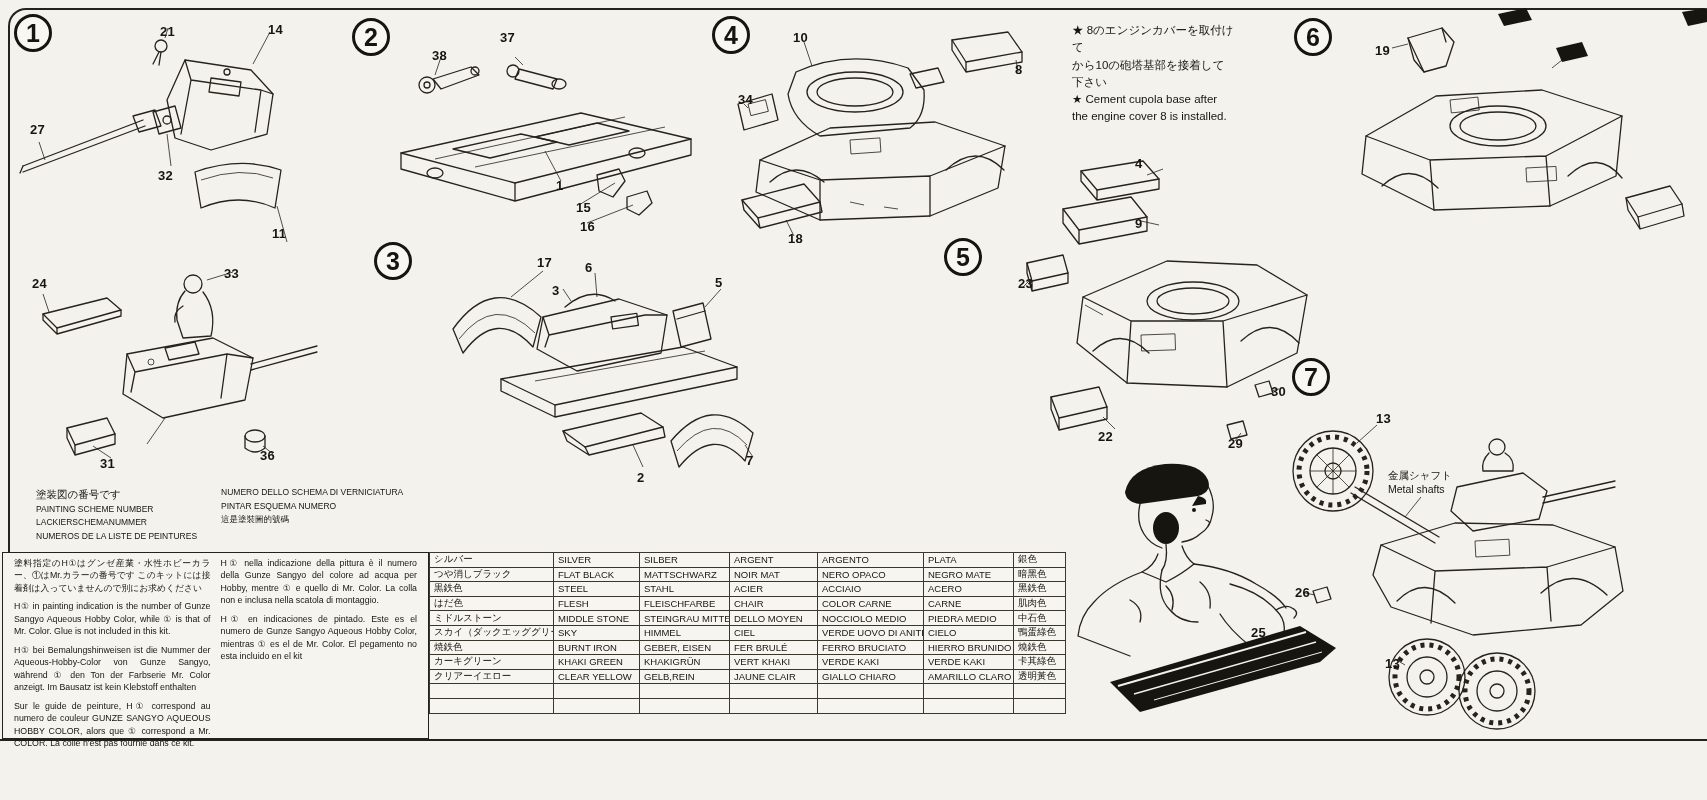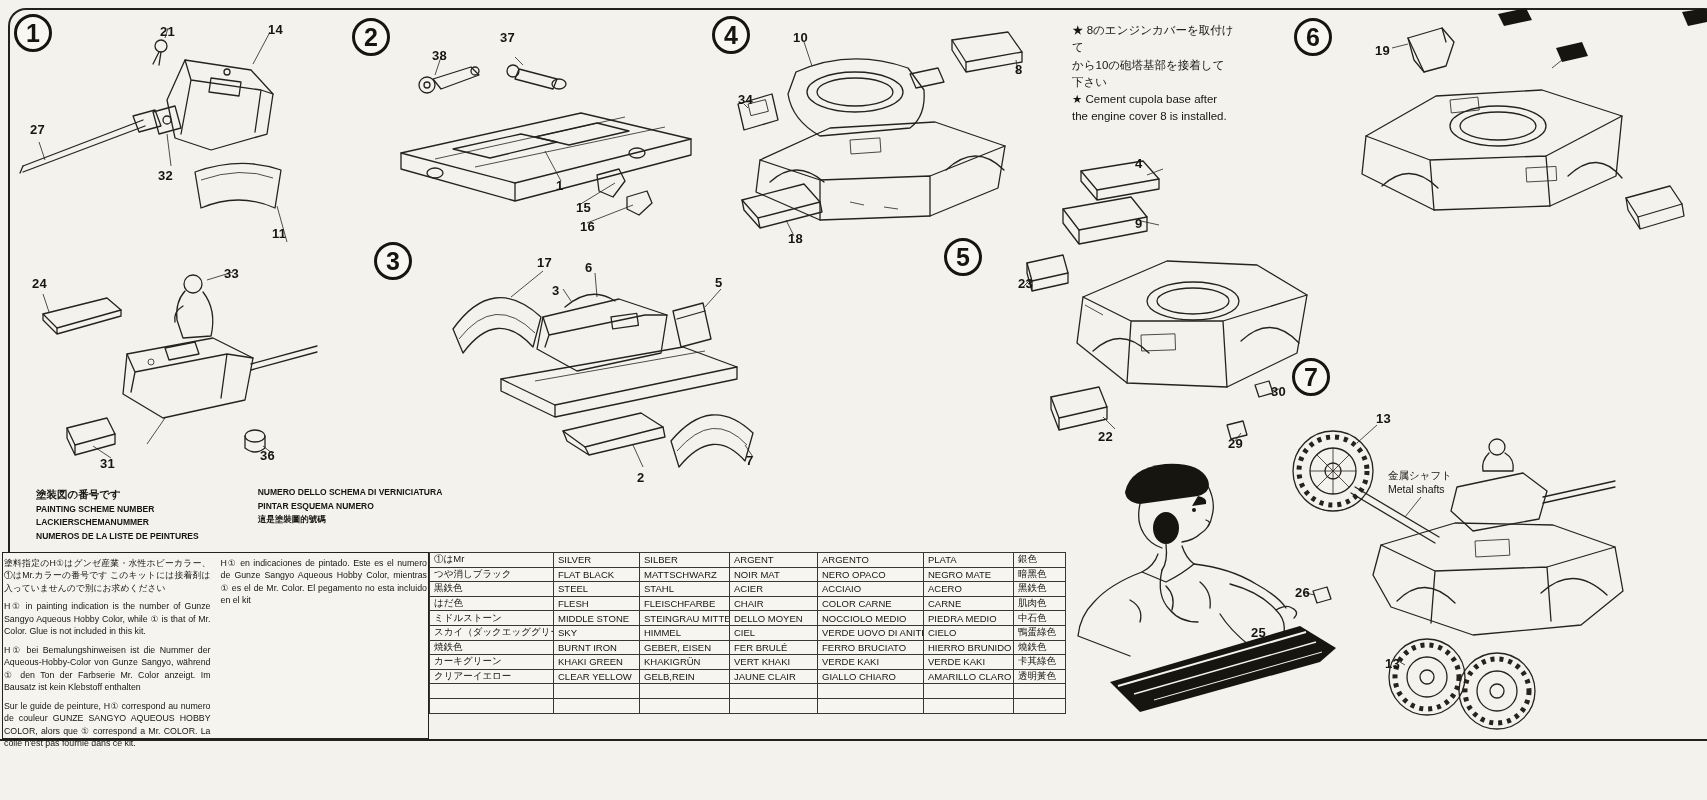--- a/index.html
+++ b/index.html
@@ -8,23 +8,23 @@
   .frame{position:absolute;left:8px;top:8px;width:1697px;height:731px;border-top:2px solid #24221c;border-left:2px solid #24221c;border-top-left-radius:18px;pointer-events:none}
   .bottom-rule{position:absolute;left:0;top:739px;width:1707px;border-top:2px solid #24221c}
   .step-circle{position:absolute;width:38px;height:38px;border:3px solid #17150f;border-radius:50%;background:#f8f7f2;display:flex;align-items:center;justify-content:center;font-size:25px;font-weight:700}
   .callout{position:absolute;font-size:13px;font-weight:700;letter-spacing:.3px}
   .art{position:absolute}
   .ln{stroke:#26231c;stroke-width:1.3;fill:none;stroke-linecap:round;stroke-linejoin:round}
   .lnthin{stroke:#26231c;stroke-width:.8;fill:none}
   .cupola{position:absolute;left:1072px;top:22px;width:170px;font-size:11.5px;line-height:1.5}
   .cupola .en{font-family:Liberation Sans, sans-serif}
   .shaft-label{position:absolute;left:1388px;top:468px;font-size:10.5px;line-height:1.35}
-  .scheme{position:absolute;left:36px;top:486px;display:flex;gap:59px;font-size:8.5px;line-height:1.6;font-weight:700}
+  .scheme{position:absolute;left:36px;top:486px;display:flex;gap:24px;font-size:8.5px;line-height:1.6;font-weight:400}
   .scheme .big{font-size:10.5px}
-  .notes{position:absolute;left:2px;top:552px;width:427px;height:187px;border:1.5px solid #24221c;background:#f5f4ee;padding:4px 1px;display:flex;gap:10px;font-size:8.8px;line-height:1.42;text-align:justify}
+  .notes{position:absolute;left:2px;top:552px;width:427px;height:187px;border:1.5px solid #24221c;background:#f5f4ee;padding:4px 11px;display:flex;gap:10px;font-size:8.8px;line-height:1.42;text-align:justify}
   .notes .col{flex:1}
   .notes p{margin-bottom:6px}
   .ctable{position:absolute;left:429px;top:552px;width:636px;border-collapse:collapse;table-layout:fixed;background:#f6f5ef}
   .ctable td{border:1px solid #3a372f;font-size:9.5px;padding:0 4px;white-space:nowrap;overflow:hidden;height:14.6px}
 </style>
 </head>
 <body>
 
 <div class="sheet">
 
@@ -419,37 +419,38 @@
   </div>
 
   <div class="notes">
     <div class="col">
       <p>塗料指定のH①はグンゼ産業・水性ホビーカラー、①はMr.カラーの番号です このキットには接着剤は入っていませんので別にお求めください</p>
       <p>H① in painting indication is the number of Gunze Sangyo Aqueous Hobby Color, while ① is that of Mr. Color. Glue is not included in this kit.</p>
       <p>H① bei Bemalungshinweisen ist die Nummer der Aqueous-Hobby-Color von Gunze Sangyo, während ① den Ton der Farbserie Mr. Color anzeigt. Im Bausatz ist kein Klebstoff enthalten</p>
       <p>Sur le guide de peinture, H① correspond au numero de couleur GUNZE SANGYO AQUEOUS HOBBY COLOR, alors que ① correspond a Mr. COLOR. La colle n'est pas fournie dans ce kit.</p>
     </div>
     <div class="col">
+      <p>H① nella indicazione della pittura è il numero della Gunze Sangyo del colore ad acqua per Hobby, mentre ① e quello di Mr. Color. La colla non e inclusa nella scatola di montaggio.</p>
       <p>H① en indicaciones de pintado. Este es el numero de Gunze Sangyo Aqueous Hobby Color, mientras ① es el de Mr. Color. El pegamento no esta incluido en el kit</p>
     </div>
   </div>
 
   <table class="ctable">
     <colgroup>
       <col style="width:124px">
         <col style="width:86px">
         <col style="width:90px">
         <col style="width:88px">
         <col style="width:106px">
         <col style="width:90px">
         <col style="width:52px">
     </colgroup>
     <tbody>
         <tr>
-          <td>①はMr</td>
+          <td>シルバー</td>
           <td>SILVER</td>
           <td>SILBER</td>
           <td>ARGENT</td>
           <td>ARGENTO</td>
           <td>PLATA</td>
           <td>銀色</td>
         </tr>
         <tr>
           <td>つや消しブラック</td>
           <td>FLAT BLACK</td>

